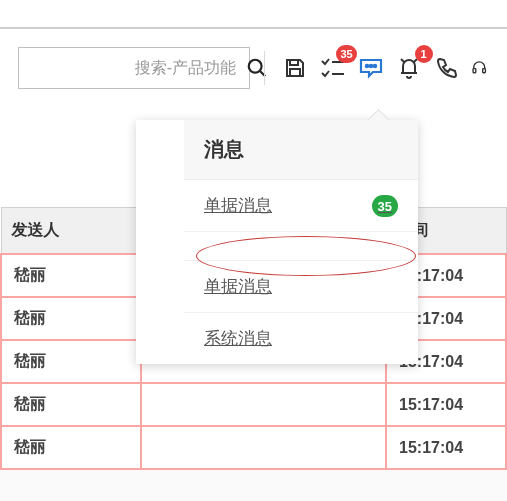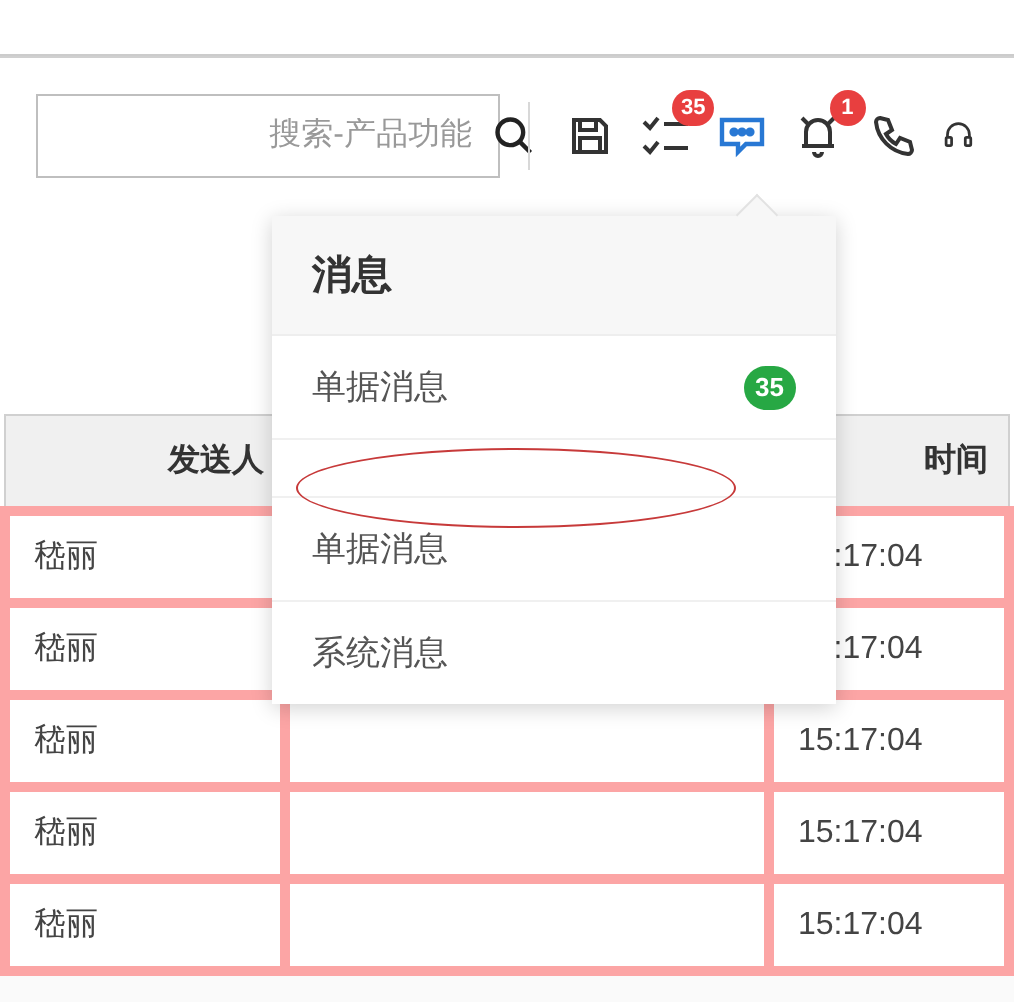--- a/index.html
+++ b/index.html
@@ -93,39 +93,41 @@
   .tbl {
     width: 100%;
     border-collapse: collapse;
   }
   .tbl th {
     background: #f0f0f0;
     font-weight: bold;
     font-size: 16px;
     padding: 12px 10px;
     border: 1px solid #d0d0d0;
-    text-align: right;
+    text-align: left;
   }
   .tbl td {
-    border: 5px solid #fca5a5;
+    border: 2px solid #fca5a5;
     padding: 10px 12px;
     font-size: 16px;
     color: #444;
     text-align: left;
+    font-weight: bold;
   }
   .col-sender { width: 140px; }
   .col-time { width: 120px; text-align: left; margin-top: 35px; }
   .dropdown {
     position: absolute;
-    top: 108px;
+    top: 120px;
     left: 136px;
     width: 282px;
     background: #fff;
     box-shadow: 0 2px 10px rgba(0,0,0,0.18);
     z-index: 100;
+    padding-left: 48px;
   }
   .dropdown::before {
     content: "";
     position: absolute;
     top: -8px;
     right: 32px;
     width: 14px;
     height: 14px;
     background: #f7f7f7;
     border-left: 1px solid #e2e2e2;
@@ -135,28 +137,29 @@
   .dd-header {
     background: #f7f7f7;
     padding: 16px 20px;
     font-size: 20px;
     font-weight: bold;
     color: #333;
     border-bottom: 1px solid #eee;
   }
   .dd-item {
     display: flex;
-    align-items: center;
+    align-items: flex-end;
     justify-content: space-between;
     padding: 14px 20px;
     font-size: 17px;
     color: #555;
     border-bottom: 1px solid #f0f0f0;
     position: relative;
     cursor: pointer;
+    text-decoration: underline;
   }
   .dd-item:last-child { border-bottom: none; }
   .count-badge {
     background: #27a844;
     color: #fff;
     font-weight: bold;
     font-size: 13px;
     border-radius: 12px;
     min-width: 26px;
     height: 22px;

